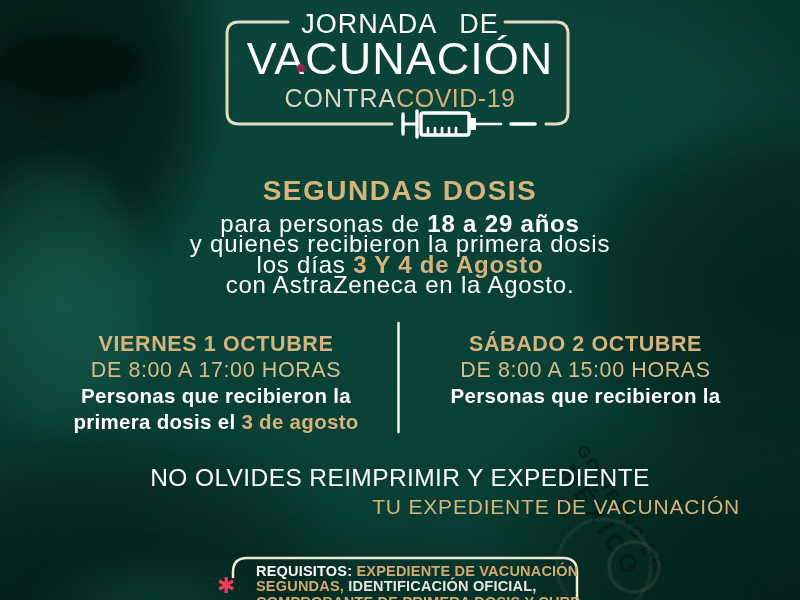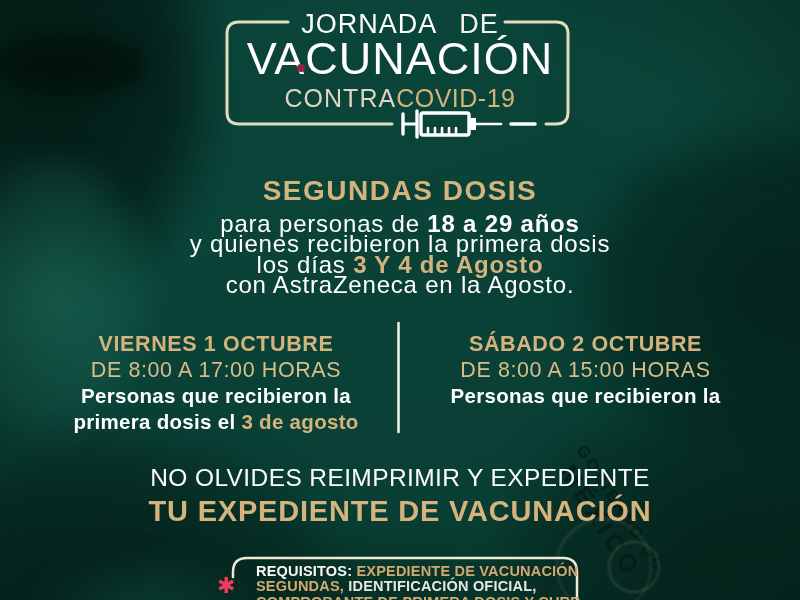--- a/index.html
+++ b/index.html
@@ -74,21 +74,21 @@
     line-height:25.6px; color:#fff; }
   #sched-left { left:36px; }
   #sched-right { left:397px;padding-left:17px; }
   .sched-day { font-size:21.5px; font-weight:800; letter-spacing:.6px; color:#d4b47c; }
   .sched-hours { font-size:21.5px; font-weight:400; letter-spacing:.6px; color:#d8bd89; }
   .sched-body { font-size:20.5px; font-weight:bold; letter-spacing:.3px; }
 
   
   #reminder-block { left:60px; top:464px; width:680px; text-align:center; }
   #reminder-line1 { font-size:24.5px; font-weight:400; letter-spacing:.4px; color:#fdfdfb; }
-  #reminder-line2 { font-size:29px; font-weight:700; letter-spacing:.8px; color:#d4b47c; margin-top:3px; }
+  #reminder-line2 { font-size:21px; font-weight:400; letter-spacing:.8px; color:#d4b47c; margin-top:3px;text-align:right; }
 
   
   #req-asterisk { left:217px; top:575px; font-size:22px; color:#ee3a5c; line-height:1; }
   #req-text { left:256px; top:564px; width:335px; text-align:left;
     font-size:14.5px; line-height:15.4px; letter-spacing:.2px; color:#f2f0e9; }
   #req-text .wht-b { font-weight:bold; color:#faf8f2; }
   #req-text .wht { font-weight:600; color:#e9e6dd; }
   #req-text .gold { font-weight:bold; color:#d2a96f; }
 </style>
 </head>

